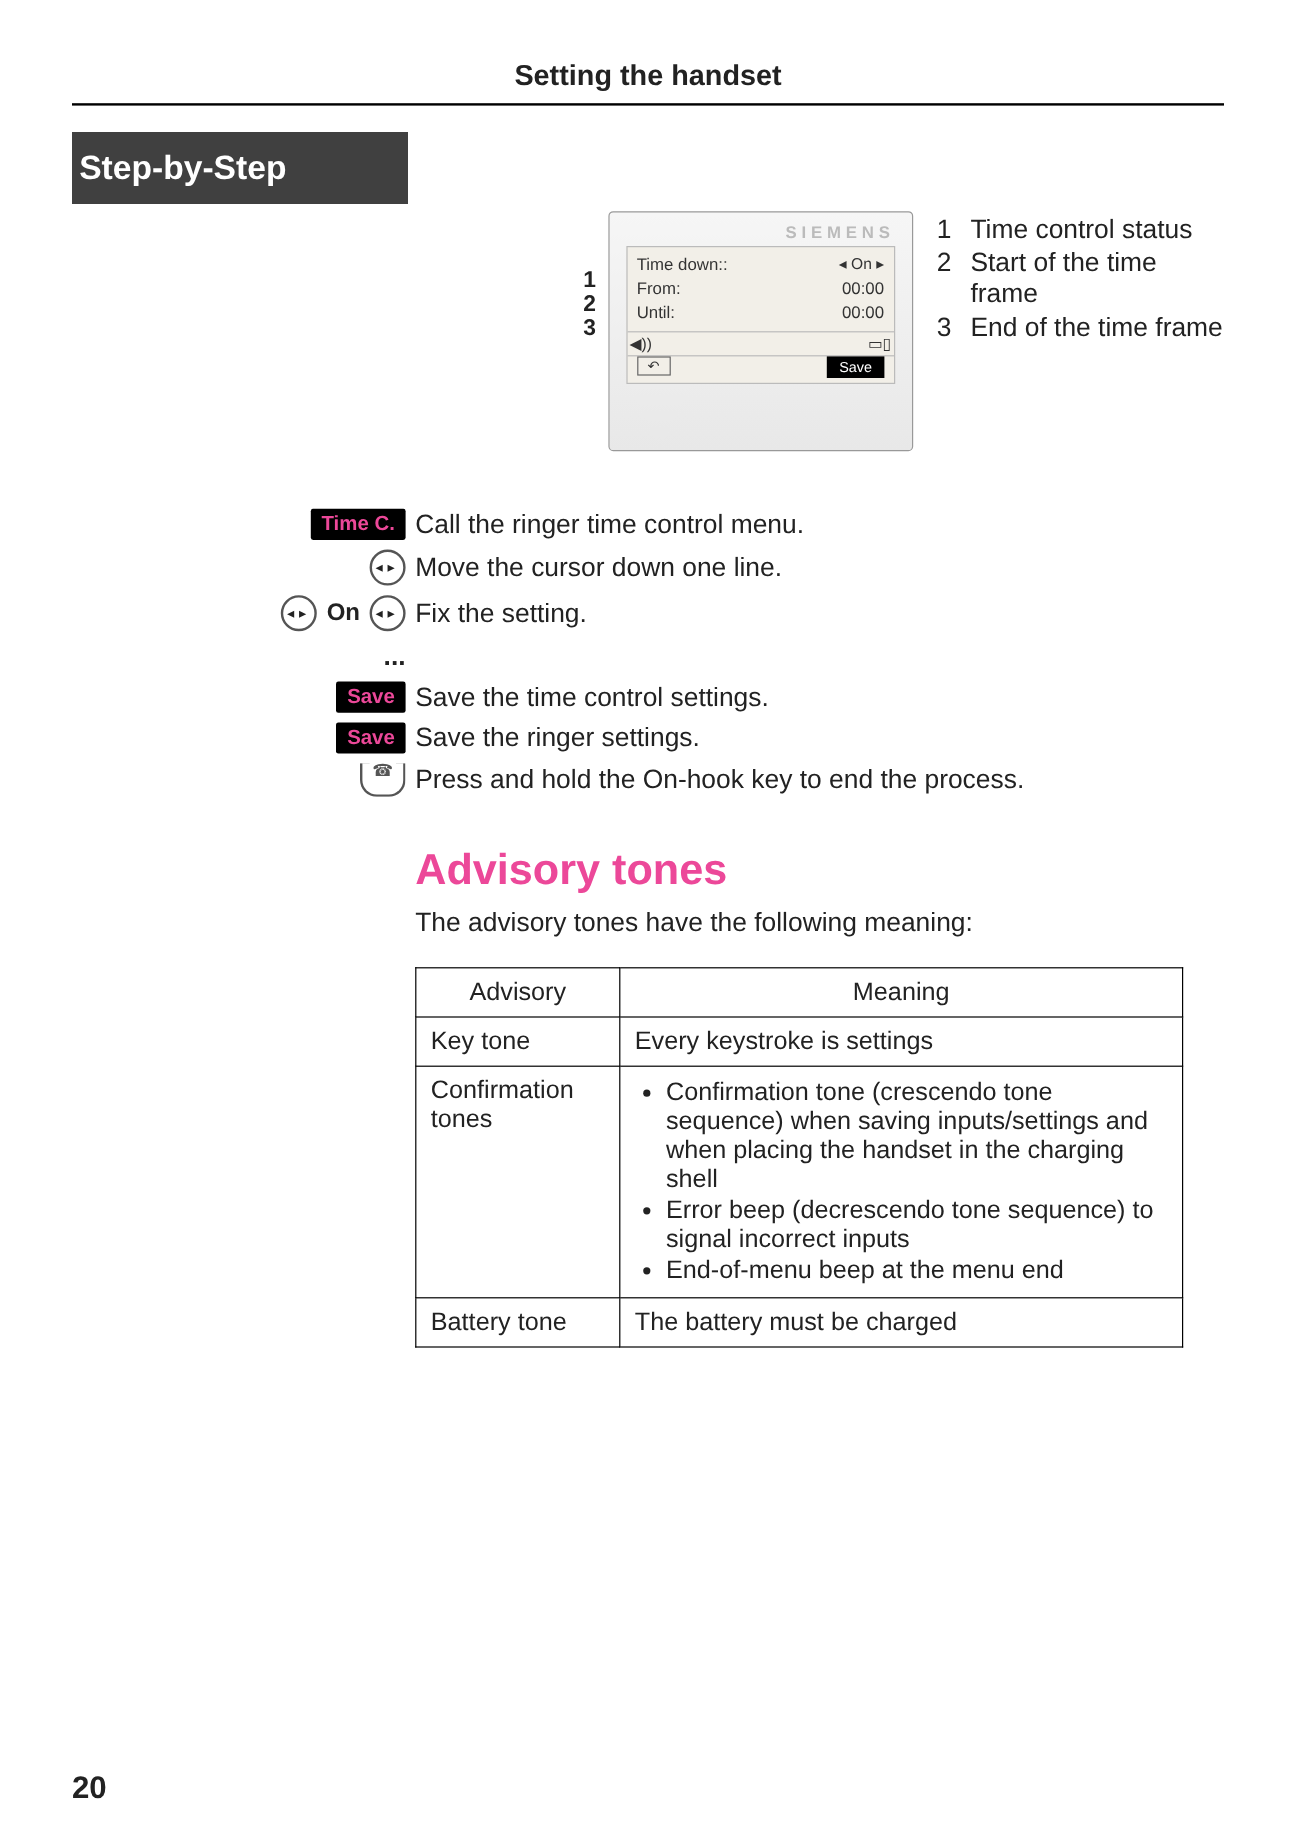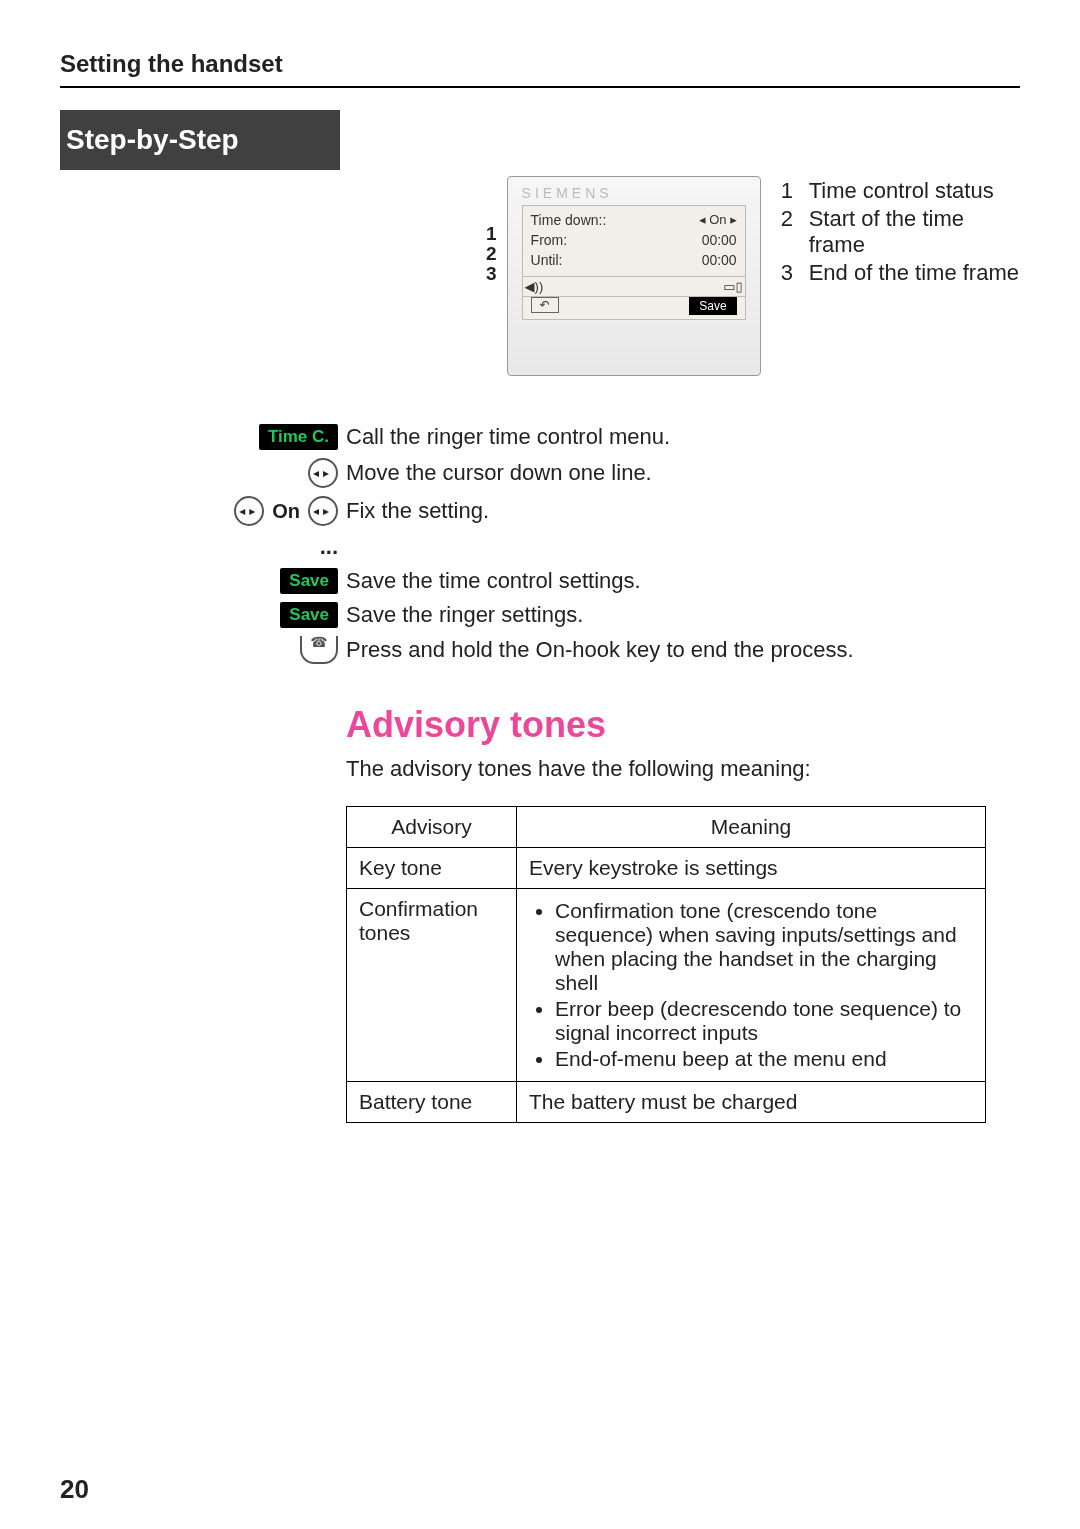--- a/index.html
+++ b/index.html
@@ -14,20 +14,21 @@
     padding:50px 60px 0 60px;
   }
   *{box-sizing:border-box;}
 
   
   .page-header{
     font-weight:bold;
     font-size:24px;
     padding-bottom:8px;
     border-bottom:2px solid #000;
+    text-align:center;
   }
   .sbs-banner{
     width:280px;
     background:#404040;
     color:#fff;
     font-weight:bold;
     font-size:28px;
     padding:14px 10px 14px 6px;
     margin-top:22px;
   }
@@ -53,21 +54,21 @@
     display:flex;
     justify-content:flex-end;
     align-items:center;
     gap:8px;
     padding-right:8px;
   }
   .instr .text{flex:1;font-size:22px;}
   .softkey{
     display:inline-block;
     background:#000;
-    color:#22c55e;
+    color:#ec4899;
     font-weight:bold;
     font-size:17px;
     padding:3px 9px;
     border-radius:2px;
   }
   .dots{font-weight:bold;font-size:22px;}
   .nav-circle{
     width:30px;height:30px;
     border:2px solid #555;
     border-radius:50%;
@@ -140,25 +141,25 @@
   .disp-box{
     width:260px;
     height:200px;
     border:1px solid #999;
     background:linear-gradient(#f6f6f6,#e8e8e8);
     padding:8px 14px 14px;
     border-radius:4px;
     position:relative;
   }
   .brand{
-    text-align:left;
+    text-align:right;
     color:#bbb;
     letter-spacing:4px;
     font-size:14px;
-    font-weight:normal;
+    font-weight:bold;
     margin-bottom:4px;
   }
   .screen{
     border:1px solid #bbb;
     background:#f2efe8;
     padding:6px 8px 0 8px;
     font-size:14px;
     color:#333;
   }
   .srow{display:flex;justify-content:space-between;height:20px;}

